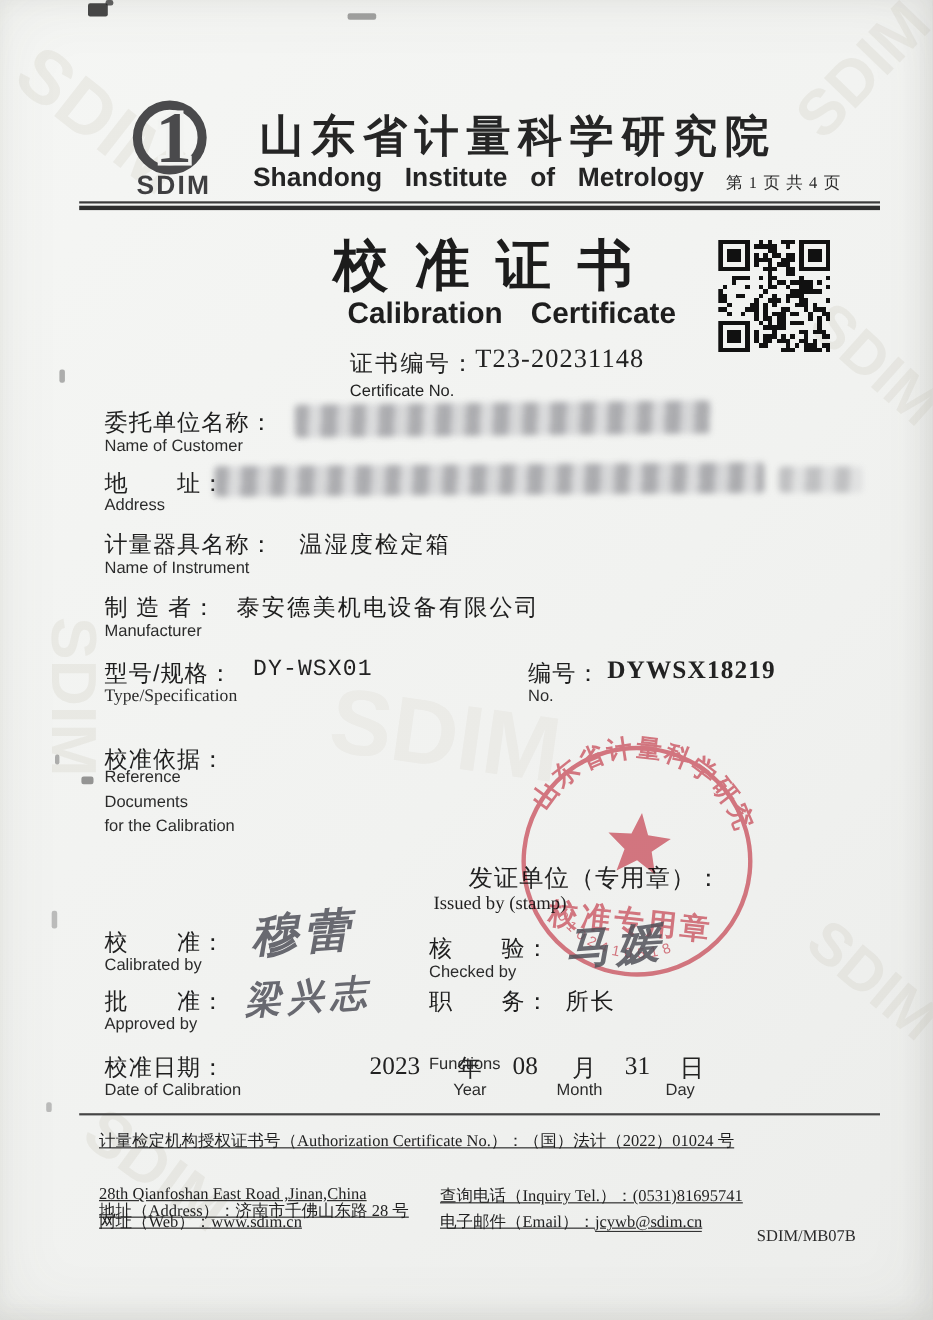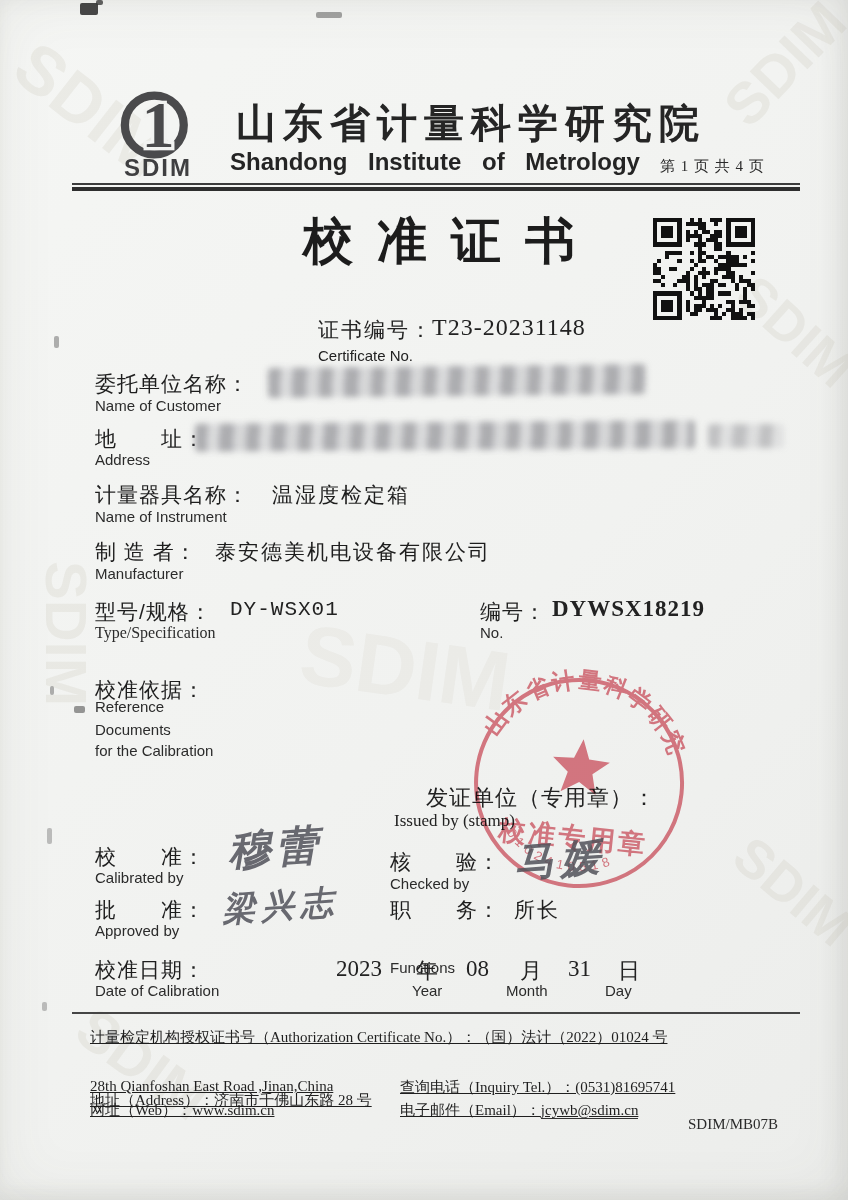--- a/index.html
+++ b/index.html
@@ -55,20 +55,21 @@
   </div>
 
   <div class="abs serif" style="left:236px;top:96px;font-size:40px;letter-spacing:7px;color:#252525;font-weight:600;">山东省计量科学研究院</div>
   <div class="abs" style="left:230px;top:148px;font-size:24px;font-weight:bold;word-spacing:14px;color:#242424;">Shandong Institute of Metrology</div>
   <div class="abs serif" style="left:660px;top:157px;font-size:15px;letter-spacing:1px;color:#2a2a2a;">第 1 页 共 4 页</div>
 
   <div class="abs rule-thin" style="left:72px;top:183px;width:728px;"></div>
   <div class="abs rule-thick" style="left:72px;top:187px;width:728px;"></div>
 
   <div class="abs serif" style="left:303px;top:208px;font-size:50px;font-weight:bold;letter-spacing:24px;color:#1c1c1c;">校准证书</div>
+  <div class="abs" style="left:316px;top:270px;font-size:27px;font-weight:bold;word-spacing:18px;color:#1e1e1e;">Calibration Certificate</div>
 
   <div class="abs serif" style="left:318px;top:316px;font-size:21px;letter-spacing:2px;">证书编号：</div>
   <div class="abs serif" style="left:432px;top:314px;font-size:24px;letter-spacing:1px;">T23-20231148</div>
   <div class="abs" style="left:318px;top:347px;font-size:15px;">Certificate No.</div>
 
   <div class="abs" style="left:653px;top:218px;width:102px;height:102px;">
     <svg id="qr-svg" width="102" height="102" viewBox="0 0 100 100" shape-rendering="crispEdges">
         <rect x="36" y="0" width="4" height="4" fill="#111"></rect>
         <rect x="44" y="0" width="4" height="4" fill="#111"></rect>
         <rect x="56" y="0" width="4" height="4" fill="#111"></rect>

